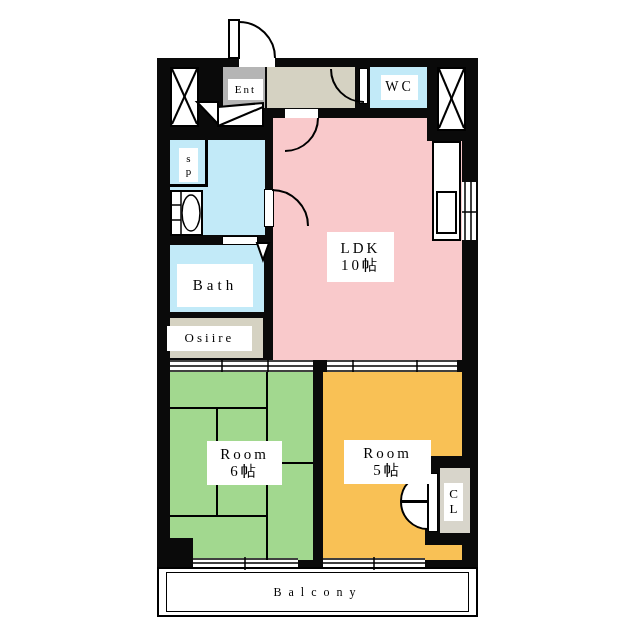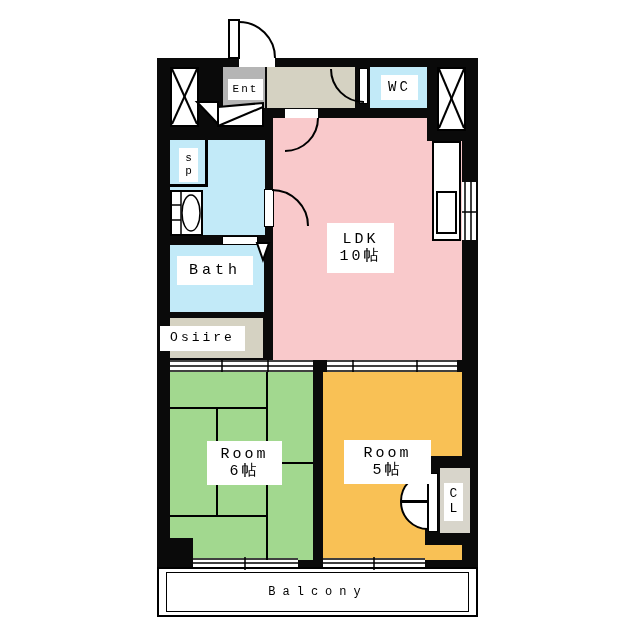--- a/index.html
+++ b/index.html
@@ -1,17 +1,17 @@
 <!DOCTYPE html>
 <html style="--wall: #0a0a0a; --ldk: #f9c9cb; --room6: #a2d88f; --room5: #f9c155; --water: #c2eaf8; --hall: #d5d2c2; --ent: #b5b5b5; --cl: #d8d5cb;"><head>
 <meta charset="utf-8">
 <style>
   html,body{margin:0;padding:0;background:#fff;}
   #stage{position:relative;width:640px;height:640px;background:#fff;overflow:hidden;
-         font-family:Liberation Mono, monospace;}
+         font-family:Liberation Serif, serif;}
   .abs{position:absolute;box-sizing:border-box;}
   .wall{background:var(--wall,#000);}
   .lbl{position:absolute;box-sizing:border-box;background:#fff;color:#000;
        display:flex;flex-direction:column;align-items:center;justify-content:center;
        line-height:1.15;z-index:10;white-space:pre;}
   .lbl span{display:block;}
   svg.overlay{position:absolute;left:0;top:0;z-index:5;pointer-events:none;}
   .roomfill{z-index:1;}
   .white-elem{background:#fff;z-index:2;}
 </style>
@@ -140,27 +140,27 @@
 
   <div class="lbl" style="left:228px;top:79px;width:35px;height:21px;font-size:11px;letter-spacing:2px;">
     <span>Ent</span>
   </div>
   <div class="lbl" style="left:381px;top:75px;width:37px;height:25px;font-size:14px;letter-spacing:3px;text-align:center;">
     <span>WC</span>
   </div>
   <div class="lbl" style="left:179px;top:148px;width:19px;height:34px;font-size:11px;">
     <span>s</span><span>p</span>
   </div>
-  <div class="lbl" style="left:177px;top:256px;width:76px;height:29px;font-size:15px;letter-spacing:4px;">
+  <div class="lbl" style="left:177px;top:264px;width:76px;height:43px;font-size:15px;letter-spacing:4px;">
     <span>Bath</span>
   </div>
-  <div class="lbl" style="left:160px;top:326px;width:85px;height:25px;font-size:13px;letter-spacing:3px;">
+  <div class="lbl" style="left:167px;top:326px;width:85px;height:25px;font-size:13px;letter-spacing:3px;">
     <span>Osiire</span>
   </div>
-  <div class="lbl" style="left:327px;top:223px;width:67px;height:50px;font-size:15px;letter-spacing:3px;">
+  <div class="lbl" style="left:327px;top:232px;width:67px;height:50px;font-size:15px;letter-spacing:3px;">
     <span>LDK</span><span>10帖</span>
   </div>
   <div class="lbl" style="left:207px;top:441px;width:75px;height:44px;font-size:15px;letter-spacing:3px;">
     <span>Room</span><span>6帖</span>
   </div>
   <div class="lbl" style="left:344px;top:440px;width:87px;height:44px;font-size:15px;letter-spacing:3px;">
     <span>Room</span><span>5帖</span>
   </div>
   <div class="lbl" style="left:444px;top:483px;width:19px;height:38px;font-size:13px;">
     <span>C</span><span>L</span>

